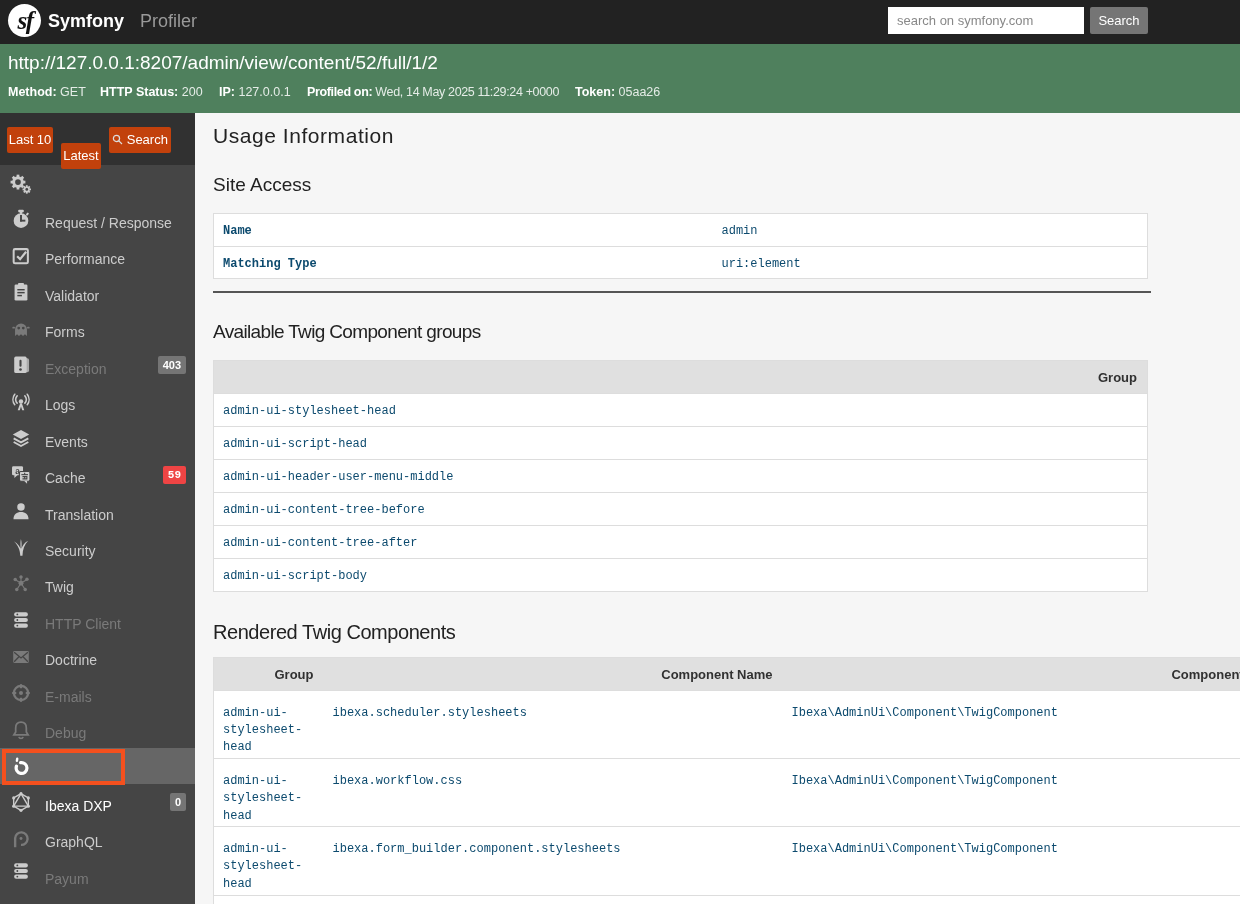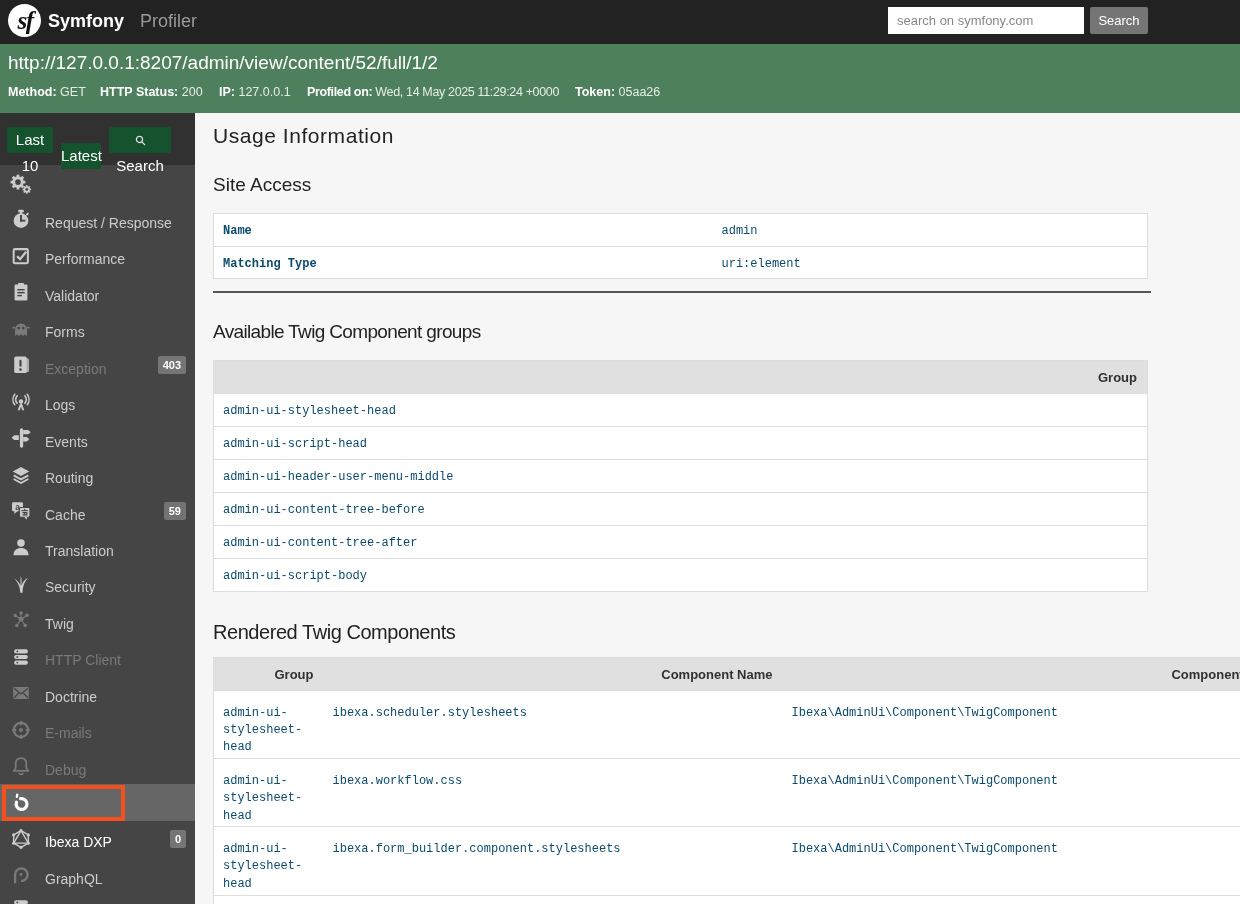--- a/index.html
+++ b/index.html
@@ -10,30 +10,30 @@
 #brand { position:absolute; left:48px; top:11px; font-size:18px; color:#fff; font-weight:bold; }
 #brand span { color:#999; font-weight:normal; margin-left:16px; }
 #searchbox { position:absolute; left:888px; top:7px; width:196px; height:27px; background:#fff; font-size:13px; color:#888; padding-left:9px; line-height:27px; }
 #searchbtn { position:absolute; left:1090px; top:7px; width:58px; height:27px; background:#757575; color:#fff; font-size:13px; text-align:center; line-height:27px; border-radius:2px; }
 #statusbar { position:absolute; left:0; top:44px; width:1240px; height:70px; background:#4f805d; color:#fff; }
 #statusbar h1 { position:absolute; left:8px; top:8px; font-size:19px; font-weight:normal; }
 .meta { position:absolute; top:41px; font-size:12.5px; color:rgba(255,255,255,0.85); }
 .meta b { color:#fff; font-weight:bold; }
 #sidebar { position:absolute; left:0; top:113px; width:195px; height:791px; background:#454545; }
 #shortcuts { position:absolute; left:0; top:0; width:195px; height:52px; background:#313131; }
-.sbtn { position:absolute; top:14px; height:26px; background:#14532d; border-radius:2px; color:#fff; font-size:15px; text-align:center; line-height:26px; }
+.sbtn { position:absolute; top:14px; height:26px; background:#c2410c; border-radius:2px; color:#fff; font-size:13px; text-align:center; line-height:26px; }
 #menu { position:absolute; left:0; top:52px; width:195px; }
 .mi { position:relative; width:195px; height:36.45px; }
 .mi .ic { position:absolute; left:10px; top:7px; width:22px; height:22px; }
 .mi .lb { position:absolute; left:45px; top:9px; font-size:14px; color:#ccc; white-space:nowrap;margin-top:41px; }
 .mi.dim .lb { color:#7a7a7a; }
 .mi.sel { background:#666666; }
 .mi.sel .lb { color:#fff; }
 .badge { position:absolute; right:9px; top:9px; background:#757575; color:#fff; font-size:11px; font-weight:bold; border-radius:2px; padding:3px 5px; }
-.badge.red { background:#737373; }
+.badge.red { background:#ef4444;font-family:Liberation Mono, monospace; }
 #selbox { position:absolute; left:2px; top:1px; width:123px; height:36px; border:4px solid #f4501e; z-index:5; }
 #content { position:absolute; left:195px; top:113px; width:1045px; height:791px; background:#f6f6f6; overflow:hidden; }
 #content h2 { position:absolute; left:18px; font-size:21px; font-weight:normal; color:#222; }
 #content h3 { position:absolute; left:18px; font-size:19px; font-weight:normal; color:#222; }
 #content h3.r { font-size:20px; }
 table { border-collapse:collapse; background:#fff; border:1px solid #ddd; }
 th { background:#e0e0e0; font-size:13px; font-weight:bold; color:#313131; text-align:right; padding:9px 10px 8px 9px; border-bottom:1px solid #ddd; }
 td { font-family:"Liberation Mono",monospace; font-size:12px; color:#0c4a6e; text-align:left; padding:10px 10px 8px 9px; border-bottom:1px solid #ddd; vertical-align:top; }
 #t1 { position:absolute; left:18px; top:100px; width:935px; }
 #t1 td.k { font-weight:bold; width:499px; }
@@ -175,31 +175,20 @@
               <path d="M16.2 13.2 a5.6 5.6 0 0 0 0 -7.9"></path>
       <path d="M5.2 15 a9.4 9.4 0 0 1 0 -11.5"></path>
               <path d="M18.8 15 a9.4 9.4 0 0 0 0 -11.5"></path>
             </g>
           </svg></div>
         <div class="lb">Events</div>
       </div>
 <div class="mi ">
         <div class="ic"><svg width="22" height="22" viewBox="0 0 24 24">
             <g fill="#cccccc">
-              <rect x="10.8" y="1.4" width="3.6" height="21.2" rx="1.8"></rect>
-      <path d="M14.4 3.2 h5.6 l2.6 2.4 -2.6 2.4 h-5.6 Z"></path>
-      <path d="M9.6 9 h-5 l-2.8 2.6 2.8 2.6 h5 Z"></path>
-      <path d="M14.4 11 h4 l2.6 2.4 -2.6 2.4 h-4 Z"></path>
-            </g>
-          </svg></div>
-        <div class="lb">Routing</div>
-      </div>
-<div class="mi ">
-        <div class="ic"><svg width="22" height="22" viewBox="0 0 24 24">
-            <g fill="#cccccc">
               <path d="M12 3.2 L21 8.2 12 13.2 3 8.2 Z"></path>
             </g>
       <g fill="none" stroke="#cccccc" stroke-width="2">
               <path d="M4 12.4 L12 16.8 20 12.4"></path>
               <path d="M4 16.4 L12 20.8 20 16.4"></path>
             </g>
           </svg></div>
         <div class="lb">Cache</div>
       </div>
 <div class="mi ">

